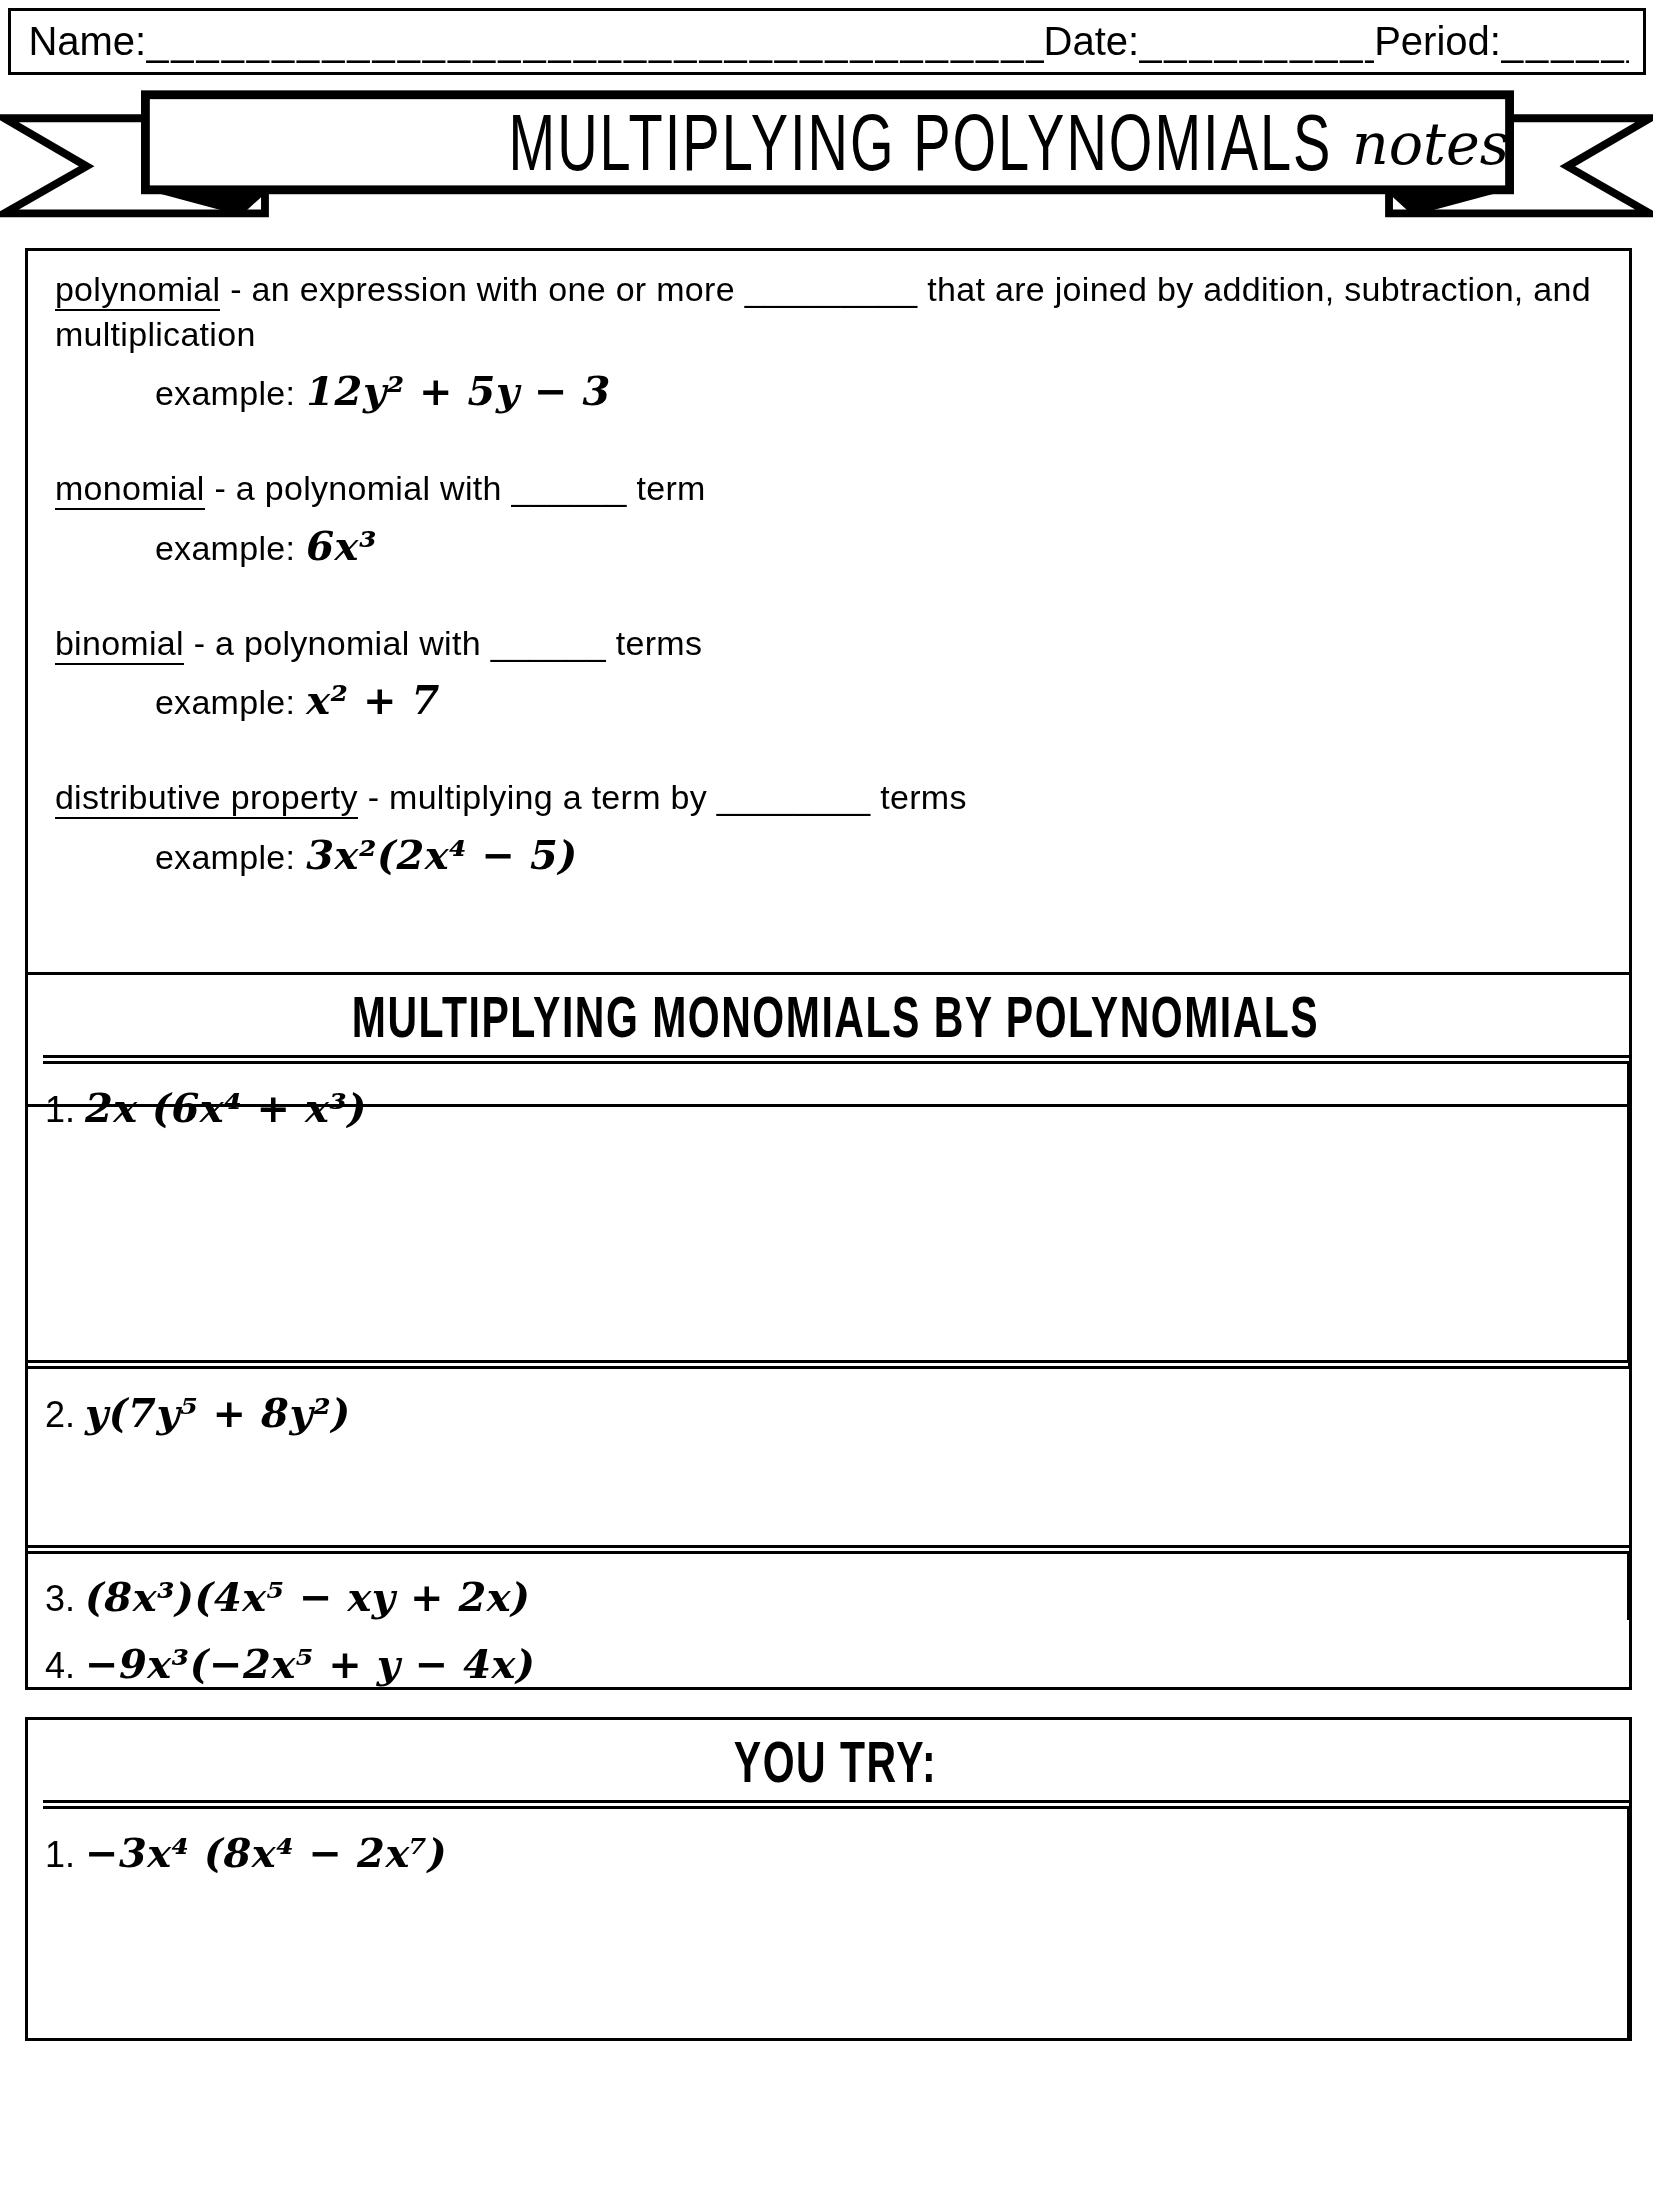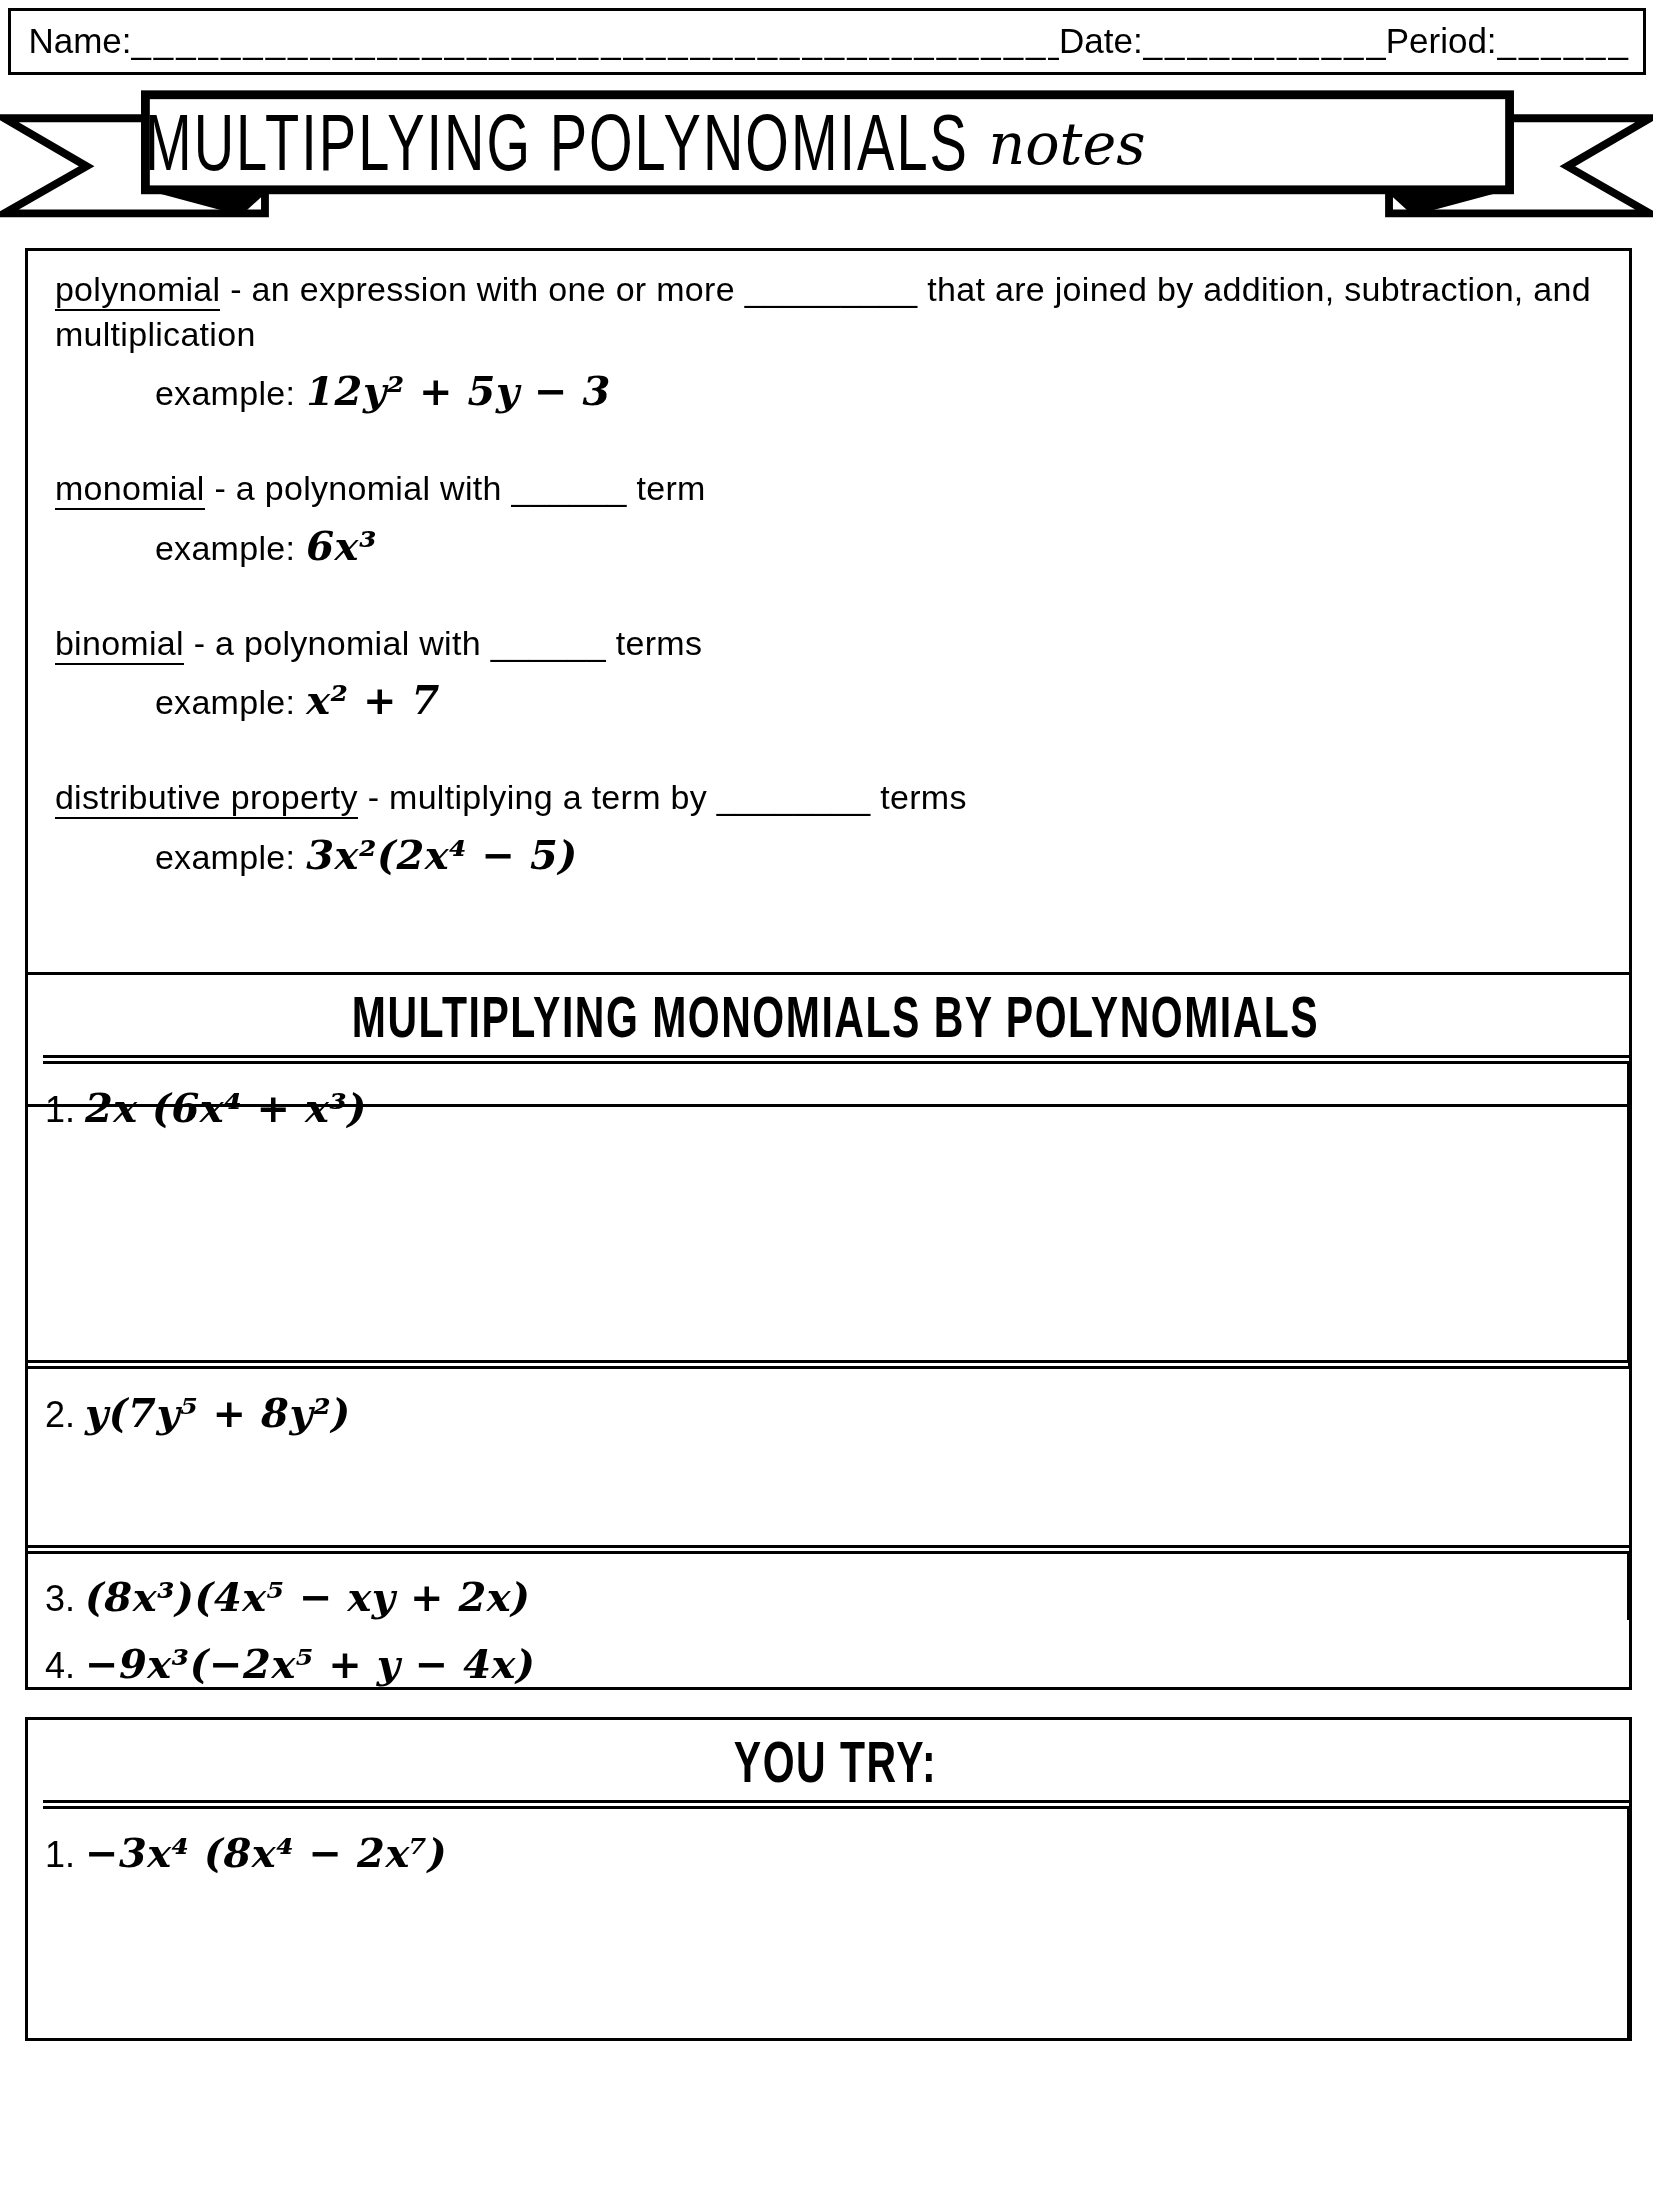--- a/index.html
+++ b/index.html
@@ -11,33 +11,33 @@
     font-family:"Liberation Sans", sans-serif;
     overflow:hidden;
   }
 
   
   .name-bar {
     position:absolute; left:7.8px; top:7.8px; width:1638px; height:67px;
     border:3.9px solid #000; box-sizing:border-box;
     display:flex; align-items:center;
     padding:0 13.7px 0 17.6px;
-    font-size:35px;
+    font-size:40px;
     white-space:nowrap;
   }
   .field-label { flex:0 0 auto; }
   .blank { letter-spacing:2.9px; overflow:hidden; }
   .blank.grow { flex:1 1 auto; min-width:0; }
 
   
   .banner { position:absolute; left:0; top:83px; width:1654px; height:147px; }
   .banner svg { position:absolute; left:0; top:0; }
   .banner-rect-text {
     position:absolute; left:145px; top:11.8px; width:1364px; height:95px;
-    display:flex; align-items:center; justify-content:flex-start; gap:19.6px;
+    display:flex; align-items:center; justify-content:flex-end; gap:19.6px;
   }
   .banner-title {
     display:inline-block;
     font-size:56px; letter-spacing:2px; font-weight:400;
     transform:scaleY(1.42); transform-origin:center;
     white-space:nowrap;
   }
   .banner-script {
     display:inline-block;
     font-family:"DejaVu Serif", serif; font-style:italic;

